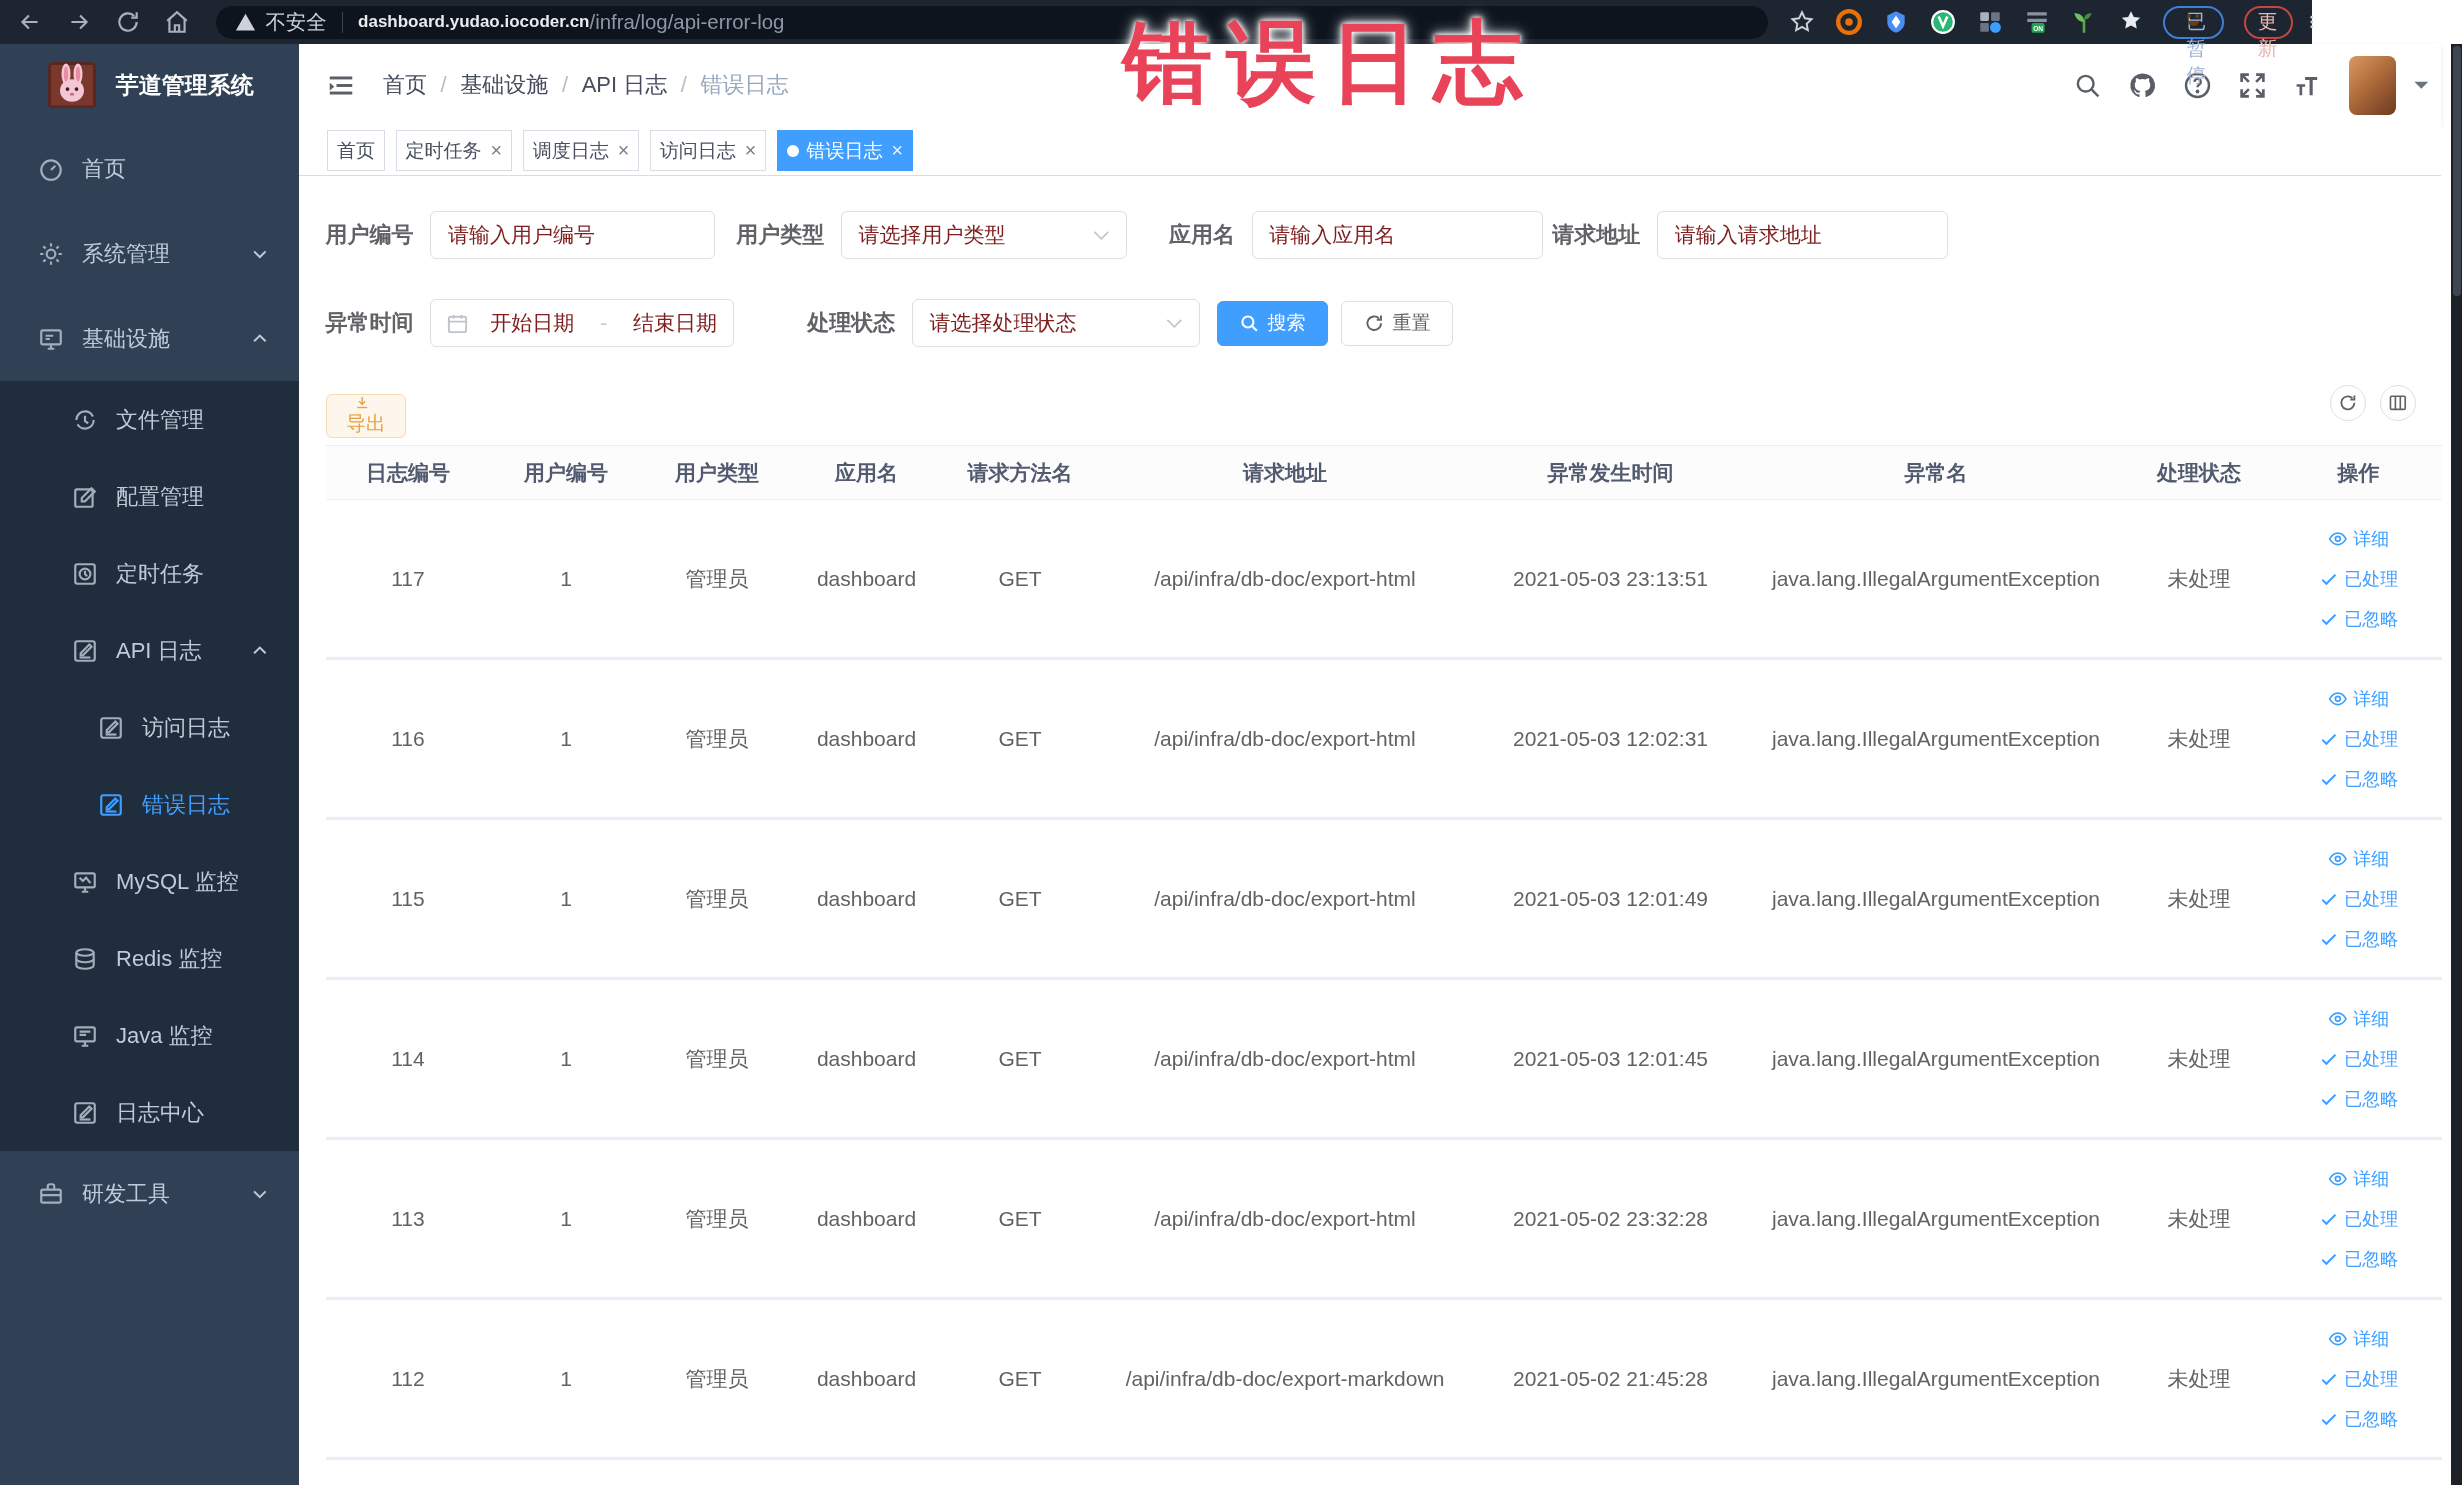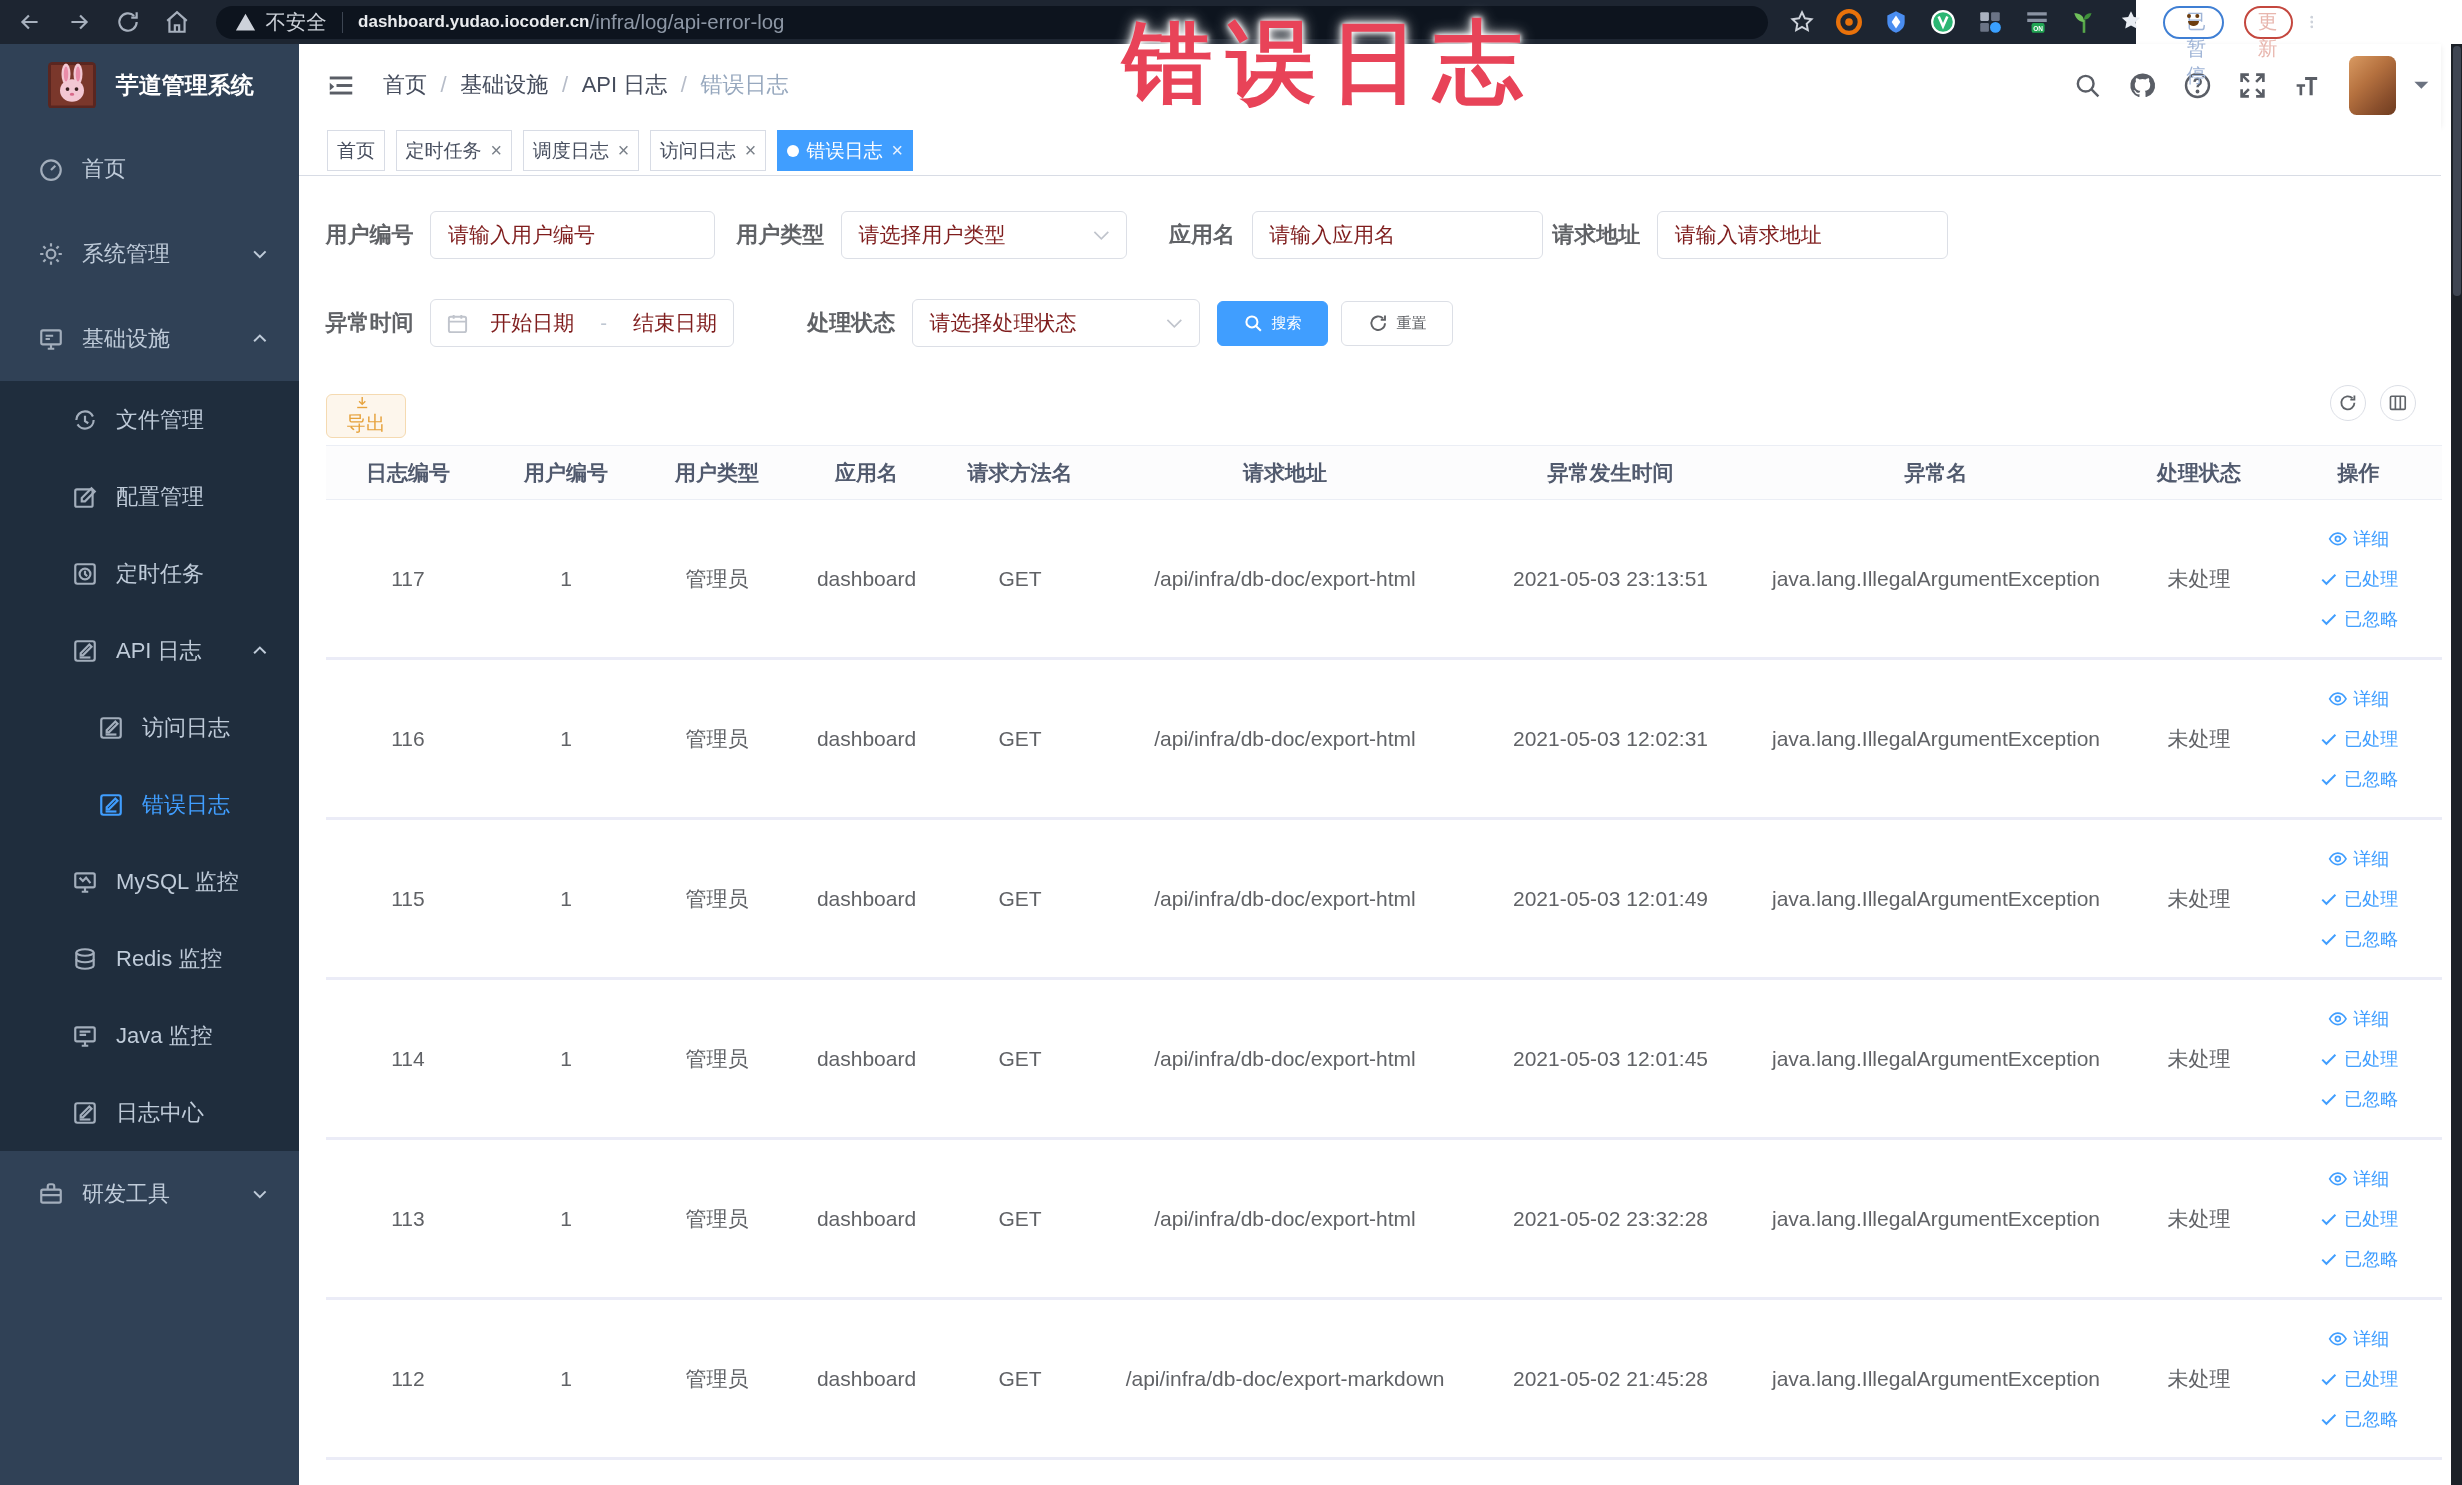--- a/index.html
+++ b/index.html
@@ -1,21 +1,21 @@
 <!DOCTYPE html>
 <html style="font-size:12px"><head>
 <meta charset="utf-8">
 <style>
 * { margin:0; padding:0; box-sizing:border-box; }
 html,body { width:2462px; height:1486px; overflow:hidden; background:#fff;
   font-family:"Liberation Sans", sans-serif; }
 svg { display:block; }
 
 
-.browser-bar { position:absolute; top:0; left:0; width:2136px; height:44px;
+.browser-bar { position:absolute; top:0; left:0; width:2312px; height:44px;
   background:#1d2531; display:flex; align-items:center; z-index:5; }
 .nav-ic { width:26px; height:26px; color:#a7b0bd; margin-left:23px; flex:0 0 auto; }
 .nav-ic:first-child { margin-left:16.7px; }
 .url-pill { height:33px; flex:0 0 auto; width:1552px; margin-left:26px; border-radius:16.7px;
   background:#0d141e; display:flex; align-items:center; padding:0 19.7px; }
 .warn-ic { width:21px; height:21px; color:#cdd2da; }
 .sec-label { color:#cdd2da; font-size:20.4px; margin-left:9px; }
 .url-sep { width:1.5px; height:21px; background:#3c4552; margin:0 15px; }
 .url-domain { color:#e9ebee; font-size:17px; font-weight:bold; }
 .url-path { color:#8d97a5; font-size:20.4px; }
@@ -88,21 +88,21 @@
 .fitem { display:flex; align-items:center; }
 .inp { height:48px; border:1.5px solid #dcdfe6; border-radius:6px; background:#fff;
   display:flex; align-items:center; padding:0 16.7px; }
 .inp .ph { color:#7f1d1d; font-size:21px; }
 .sel-caret { width:16.7px; height:10.6px; color:#c0c4cc; margin-left:auto; }
 .w377 { width:285px; } .w378 { width:286px; } .w380 { width:288px; } .w385 { width:291px; }
 .daterange { width:304px; padding:0 15px; }
 .cal-ic { width:23px; height:23px; color:#c0c4cc; margin-right:21px; flex:0 0 auto; }
 .dr-sep { color:#bfc7d2; font-size:20.4px; margin:0 26px; }
 .btn { display:inline-flex; align-items:center; justify-content:center; height:45px;
-  border-radius:6px; font-size:15px; cursor:pointer; }
+  border-radius:6px; font-size:19px; cursor:pointer; }
 .btn-primary { background:#409eff; border:1.5px solid #409eff; color:#fff; width:111px; margin-left:16.7px; }
 .btn-plain { background:#fff; border:1.5px solid #dcdfe6; color:#606266; width:112px; margin-left:13.6px; }
 .btn .bic { width:20.4px; height:20.4px; margin-right:8.3px; }
 
 
 .export-row { position:absolute; top:206px; left:26.5px; right:19.7px; height:44px; }
 .btn-warning { background:#fdf6ec; border:1.5px solid #f5dab1; color:#e6a23c;
   height:44px; padding:0 19.7px; font-size:19.7px; }
 .circ-group { position:absolute; right:6px; top:3px; display:flex; }
 .circ { width:36px; height:36px; border-radius:50%; border:1.5px solid #dcdfe6; background:#fff;

